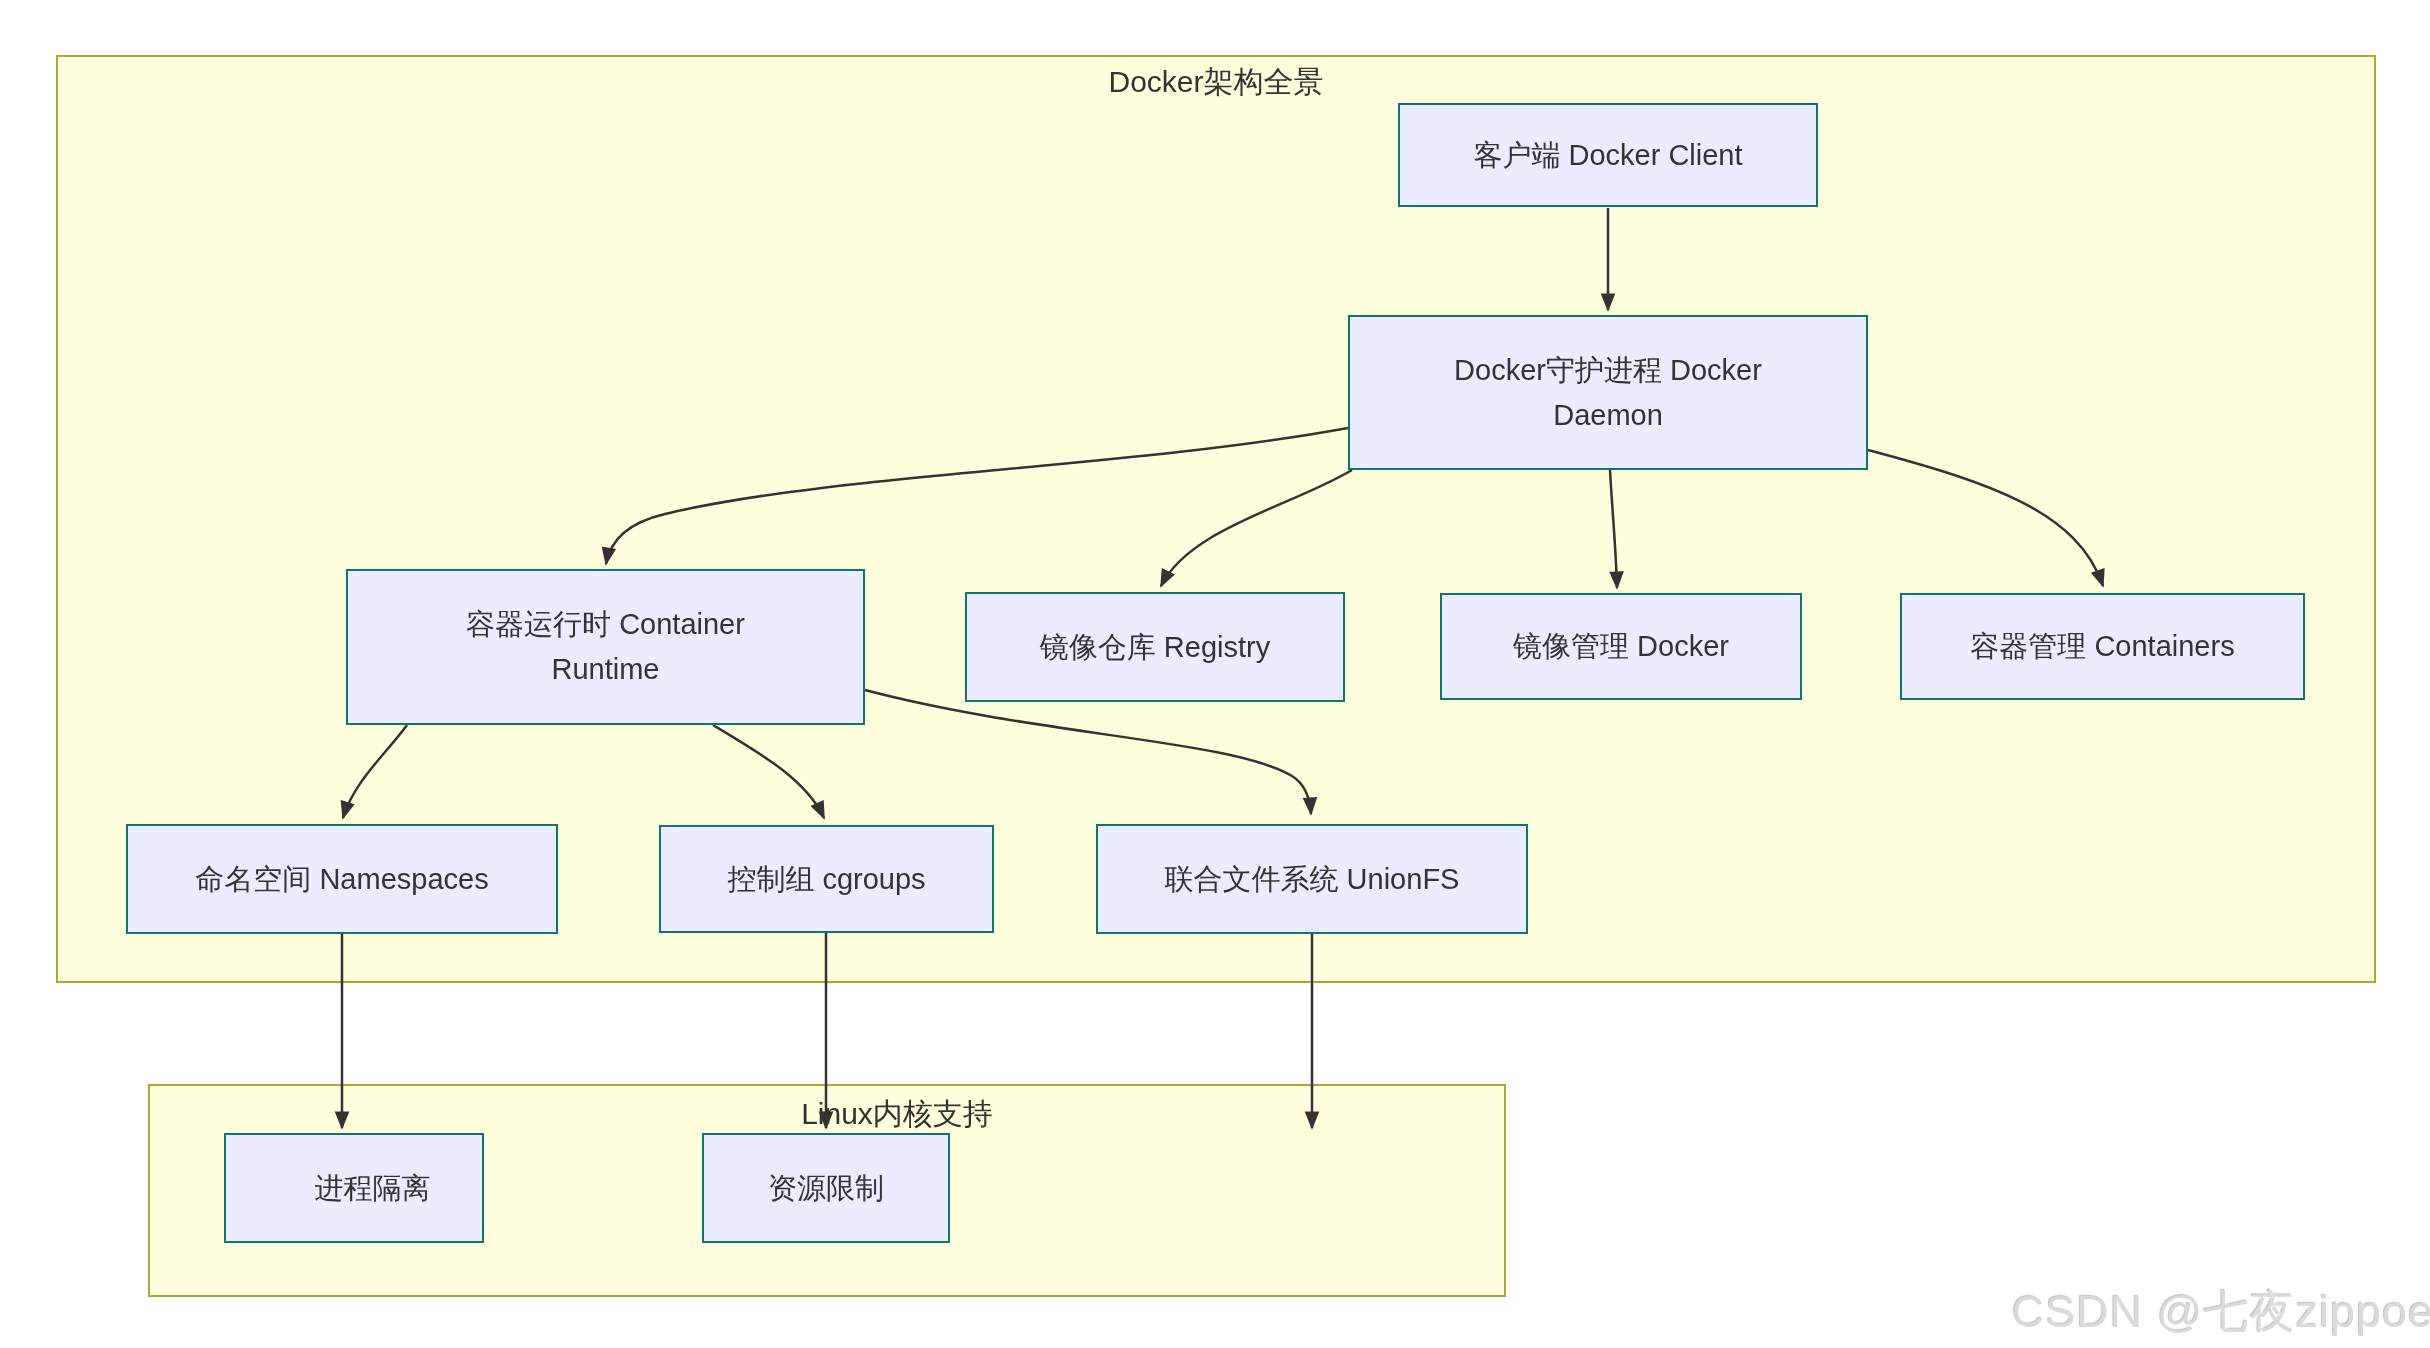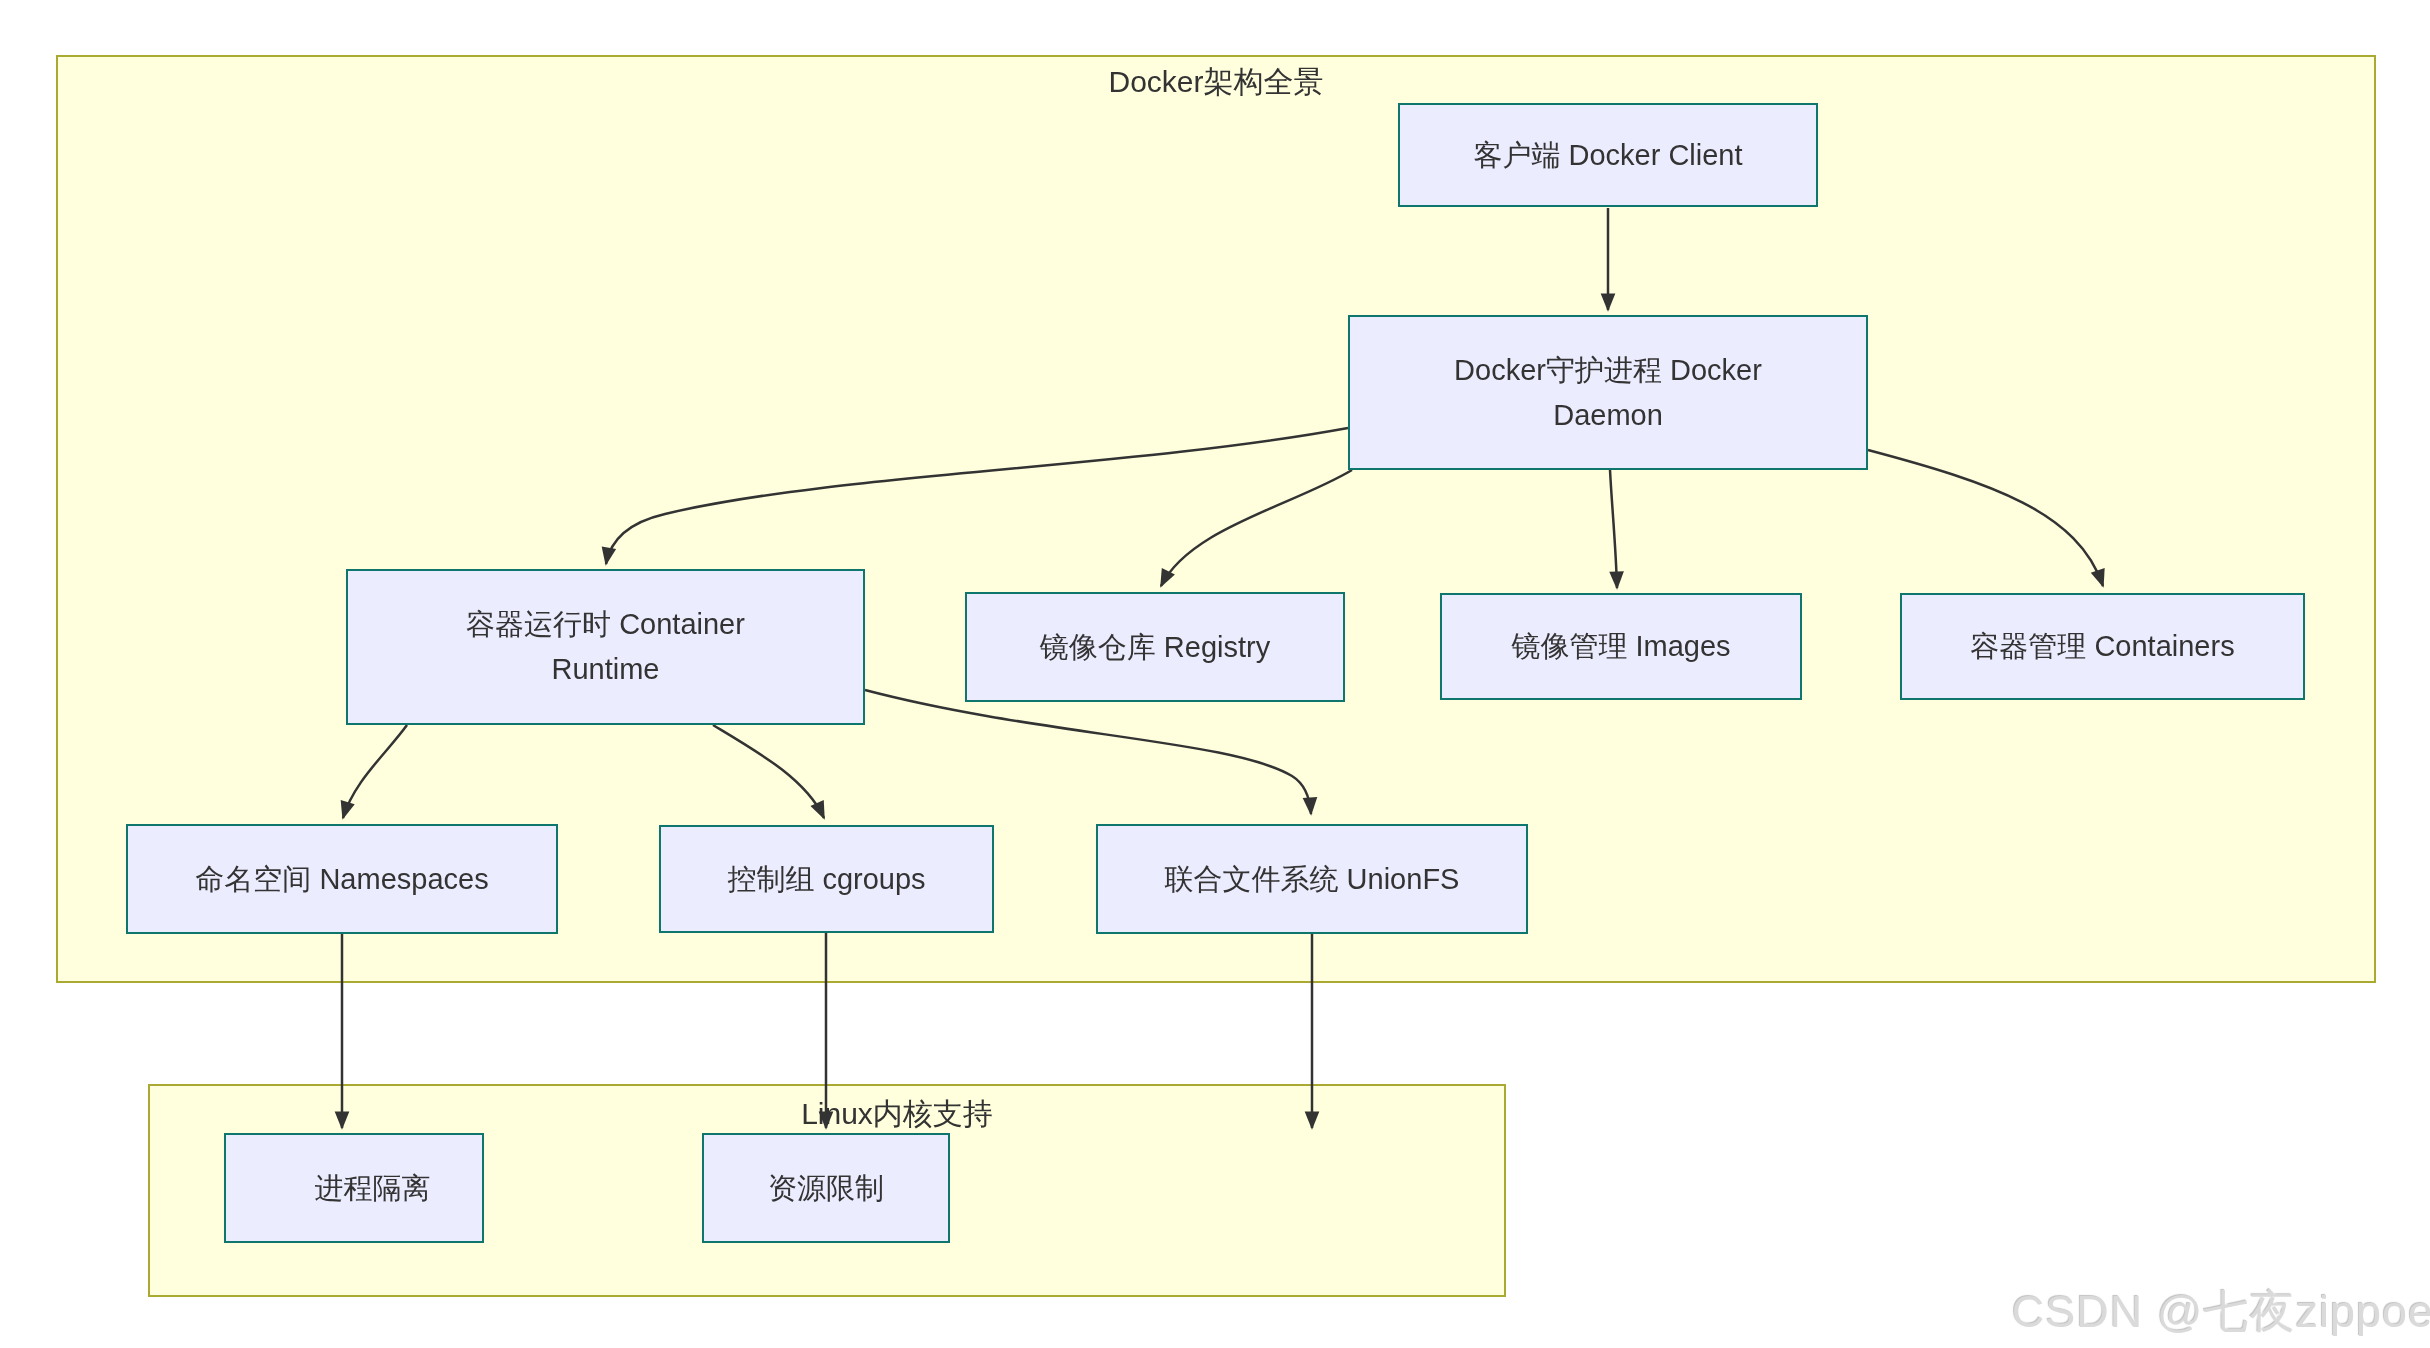--- a/index.html
+++ b/index.html
@@ -86,21 +86,21 @@
   <div class="node n-daemon">
     <span class="txt">Docker守护进程 Docker Daemon</span>
   </div>
   <div class="node n-runtime">
     <span class="txt">容器运行时 Container Runtime</span>
   </div>
   <div class="node n-registry">
     <span class="txt">镜像仓库 Registry</span>
   </div>
   <div class="node n-images">
-    <span class="txt">镜像管理 Images</span>
+    <span class="txt">镜像管理 Docker</span>
   </div>
   <div class="node n-containers">
     <span class="txt">容器管理 Containers</span>
   </div>
   <div class="node n-namespaces">
     <span class="txt">命名空间 Namespaces</span>
   </div>
   <div class="node n-cgroups">
     <span class="txt">控制组 cgroups</span>
   </div>

